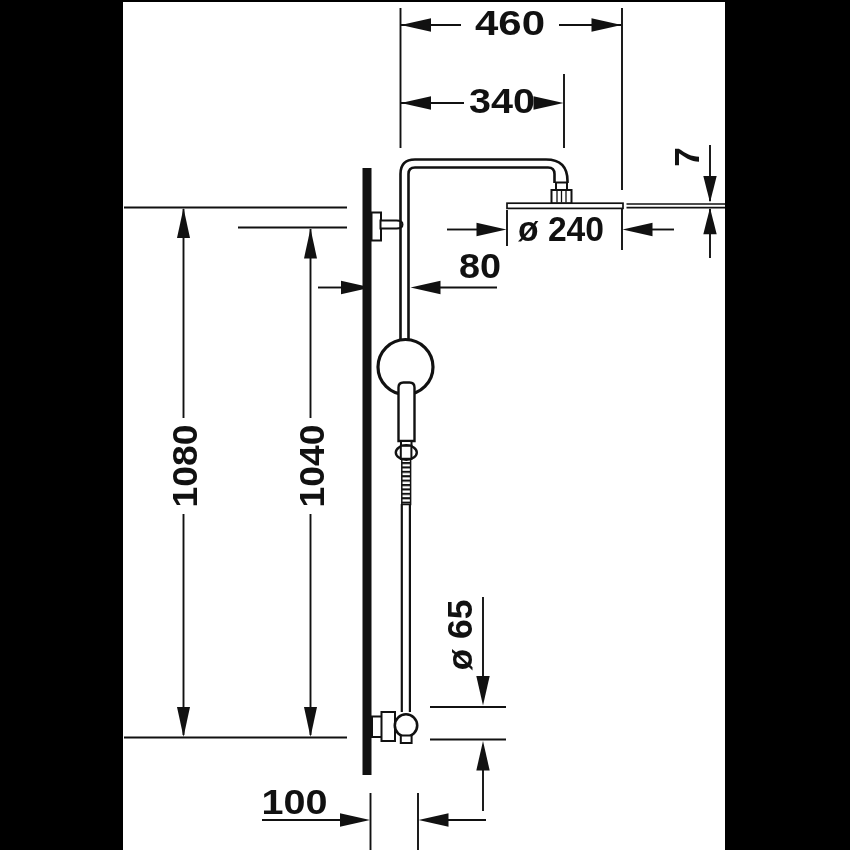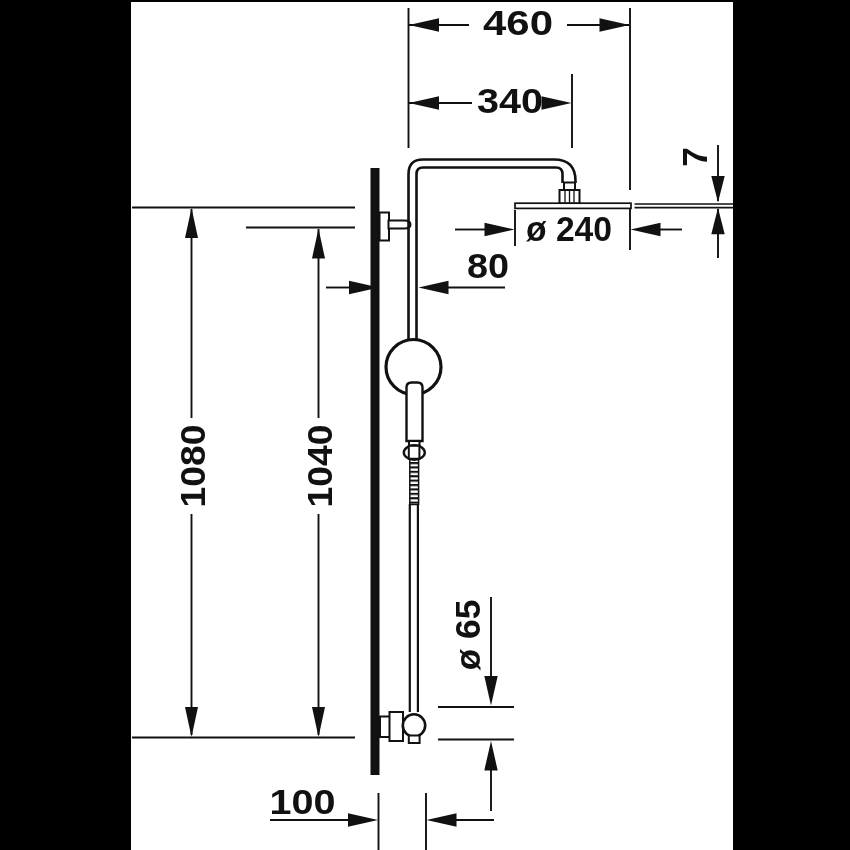--- a/index.html
+++ b/index.html
@@ -1,16 +1,16 @@
 <!DOCTYPE html>
 <html><head>
 <meta charset="utf-8">
 <style>
   html, body { margin: 0; padding: 0; background: #000; }
-  .stage { position: relative; width: 780px; height: 850px; background: #000; overflow: hidden; padding-left: 8px; }
+  .stage { position: relative; width: 780px; height: 850px; background: #000; overflow: hidden; }
   svg { display: block; }
   text {
     font-family: "Liberation Sans", "DejaVu Sans", sans-serif;
     font-weight: bold;
     fill: #111;
     stroke: none;
   }
 </style>
 </head>
 <body>

